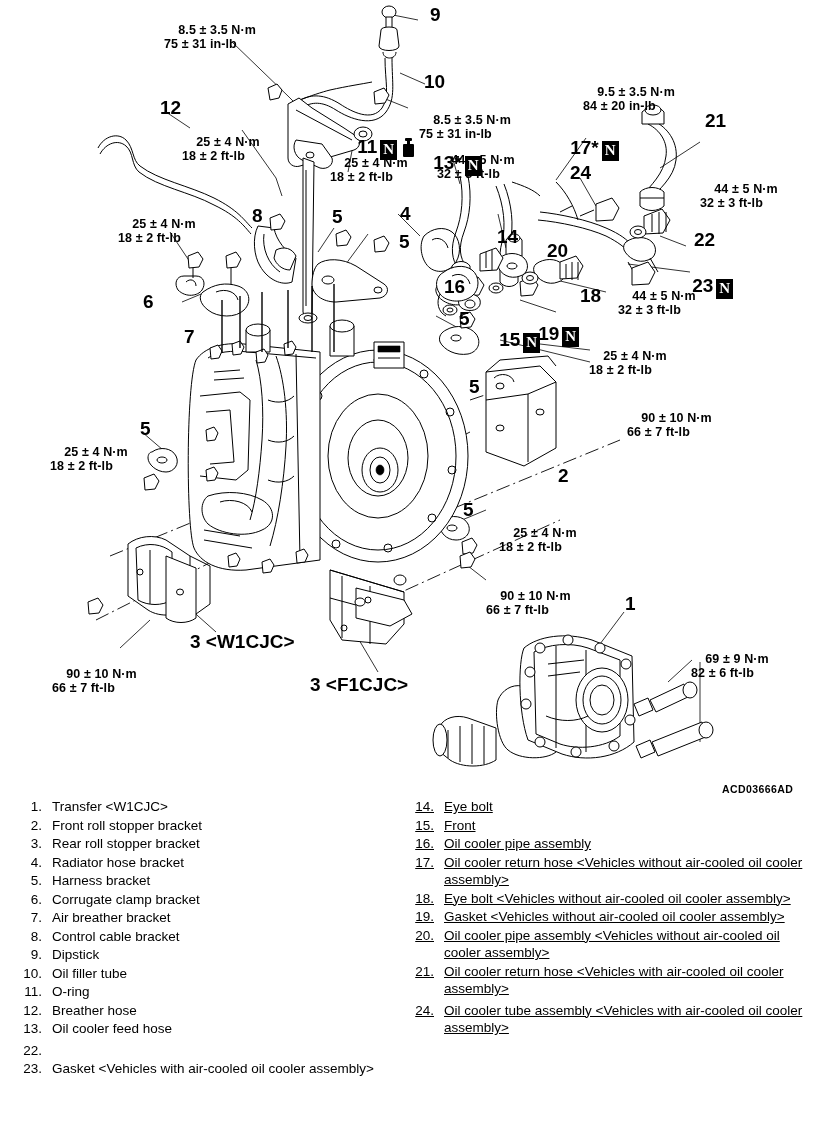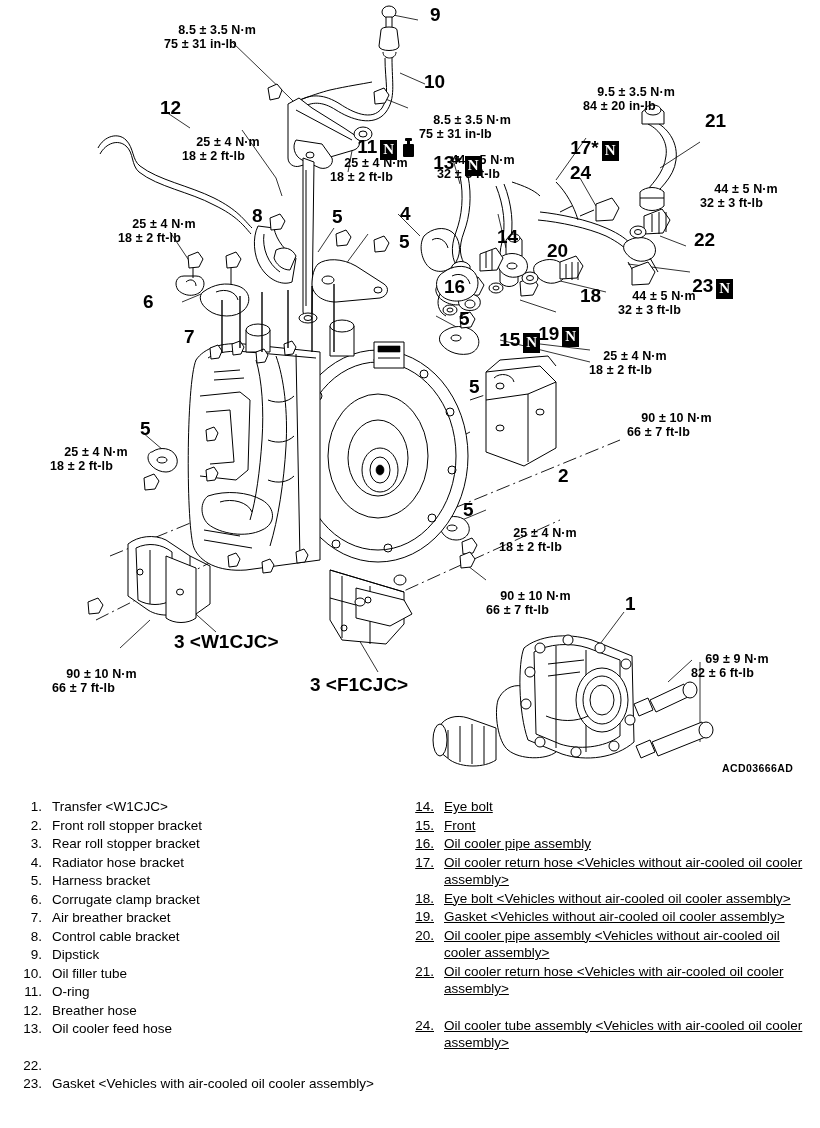--- a/index.html
+++ b/index.html
@@ -14,21 +14,21 @@
   
   .abs{position:absolute;white-space:pre;}
   .torque{
     font-size:12.5px;font-weight:bold;line-height:14.5px;
     letter-spacing:.1px;
   }
   .callout{
     font-size:19px;font-weight:bold;line-height:19px;
   }
   .drawing-id{
-    font-size:10.5px;font-weight:bold;letter-spacing:.4px;
+    font-size:10.5px;font-weight:bold;letter-spacing:.4px;margin-top:21px;
   }
 
   
   .nbadge{
     display:inline-block;background:#000;color:#fff;
     font-size:15px;font-weight:bold;line-height:15px;
     padding:1px 2px 2px 2px;border:1px solid #000;
     vertical-align:-1px;font-family:"Liberation Serif",serif;
     margin-left:3px;
   }
@@ -47,21 +47,21 @@
   .legend-col.left{left:8px;width:400px;}
   .legend-col.right{left:400px;width:404px;text-decoration:underline;}
   .lrow{display:flex;margin-bottom:1px;}
   .lrow .num{
     width:34px;text-align:right;flex:0 0 34px;
     font-size:13.5px;line-height:17.5px;
   }
   .lrow .txt{
     padding-left:10px;font-size:13.5px;line-height:17.5px;
   }
-  .lrow.gap{margin-top:19px;}
+  .lrow.gap{margin-top:4px;}
 
   
   svg.draw{position:absolute;left:0;top:0;width:820px;height:800px;}
   svg.draw *{vector-effect:non-scaling-stroke;}
   .ln{stroke:#000;stroke-width:1;fill:none;}
   .ln2{stroke:#000;stroke-width:1.4;fill:none;}
   .thin{stroke:#000;stroke-width:.8;fill:none;}
   .dash{stroke:#000;stroke-width:.9;fill:none;stroke-dasharray:14 4 2 4;}
   .fillw{fill:#ffffff;stroke:#000;stroke-width:1;}
   .fillk{fill:#000;stroke:#000;stroke-width:.6;}
@@ -492,21 +492,21 @@
   <div class="abs callout" style="left:558px;top:466px;">2</div>
   <div class="abs callout" style="left:625px;top:594px;">1</div>
 
   <div class="abs callout" style="left:332px;top:207px;">5</div>
   <div class="abs callout" style="left:399px;top:232px;">5</div>
   <div class="abs callout" style="left:459px;top:309px;">5</div>
   <div class="abs callout" style="left:469px;top:377px;">5</div>
   <div class="abs callout" style="left:140px;top:419px;">5</div>
   <div class="abs callout" style="left:463px;top:500px;">5</div>
 
-  <div class="abs callout" style="left:174px;top:632px;">3 &lt;W1CJC&gt;</div>
+  <div class="abs callout" style="left:190px;top:632px;">3 &lt;W1CJC&gt;</div>
   <div class="abs callout" style="left:310px;top:675px;">3 &lt;F1CJC&gt;</div>
 
   <div class="abs drawing-id" style="left:722px;top:762px;">ACD03666AD</div>
 
   <div class="legend">
     <div class="legend-col left" id="legend-left">
         <div class="lrow">
           <div class="num">1.</div>
           <div class="txt">Transfer &lt;W1CJC&gt;</div>
         </div>

